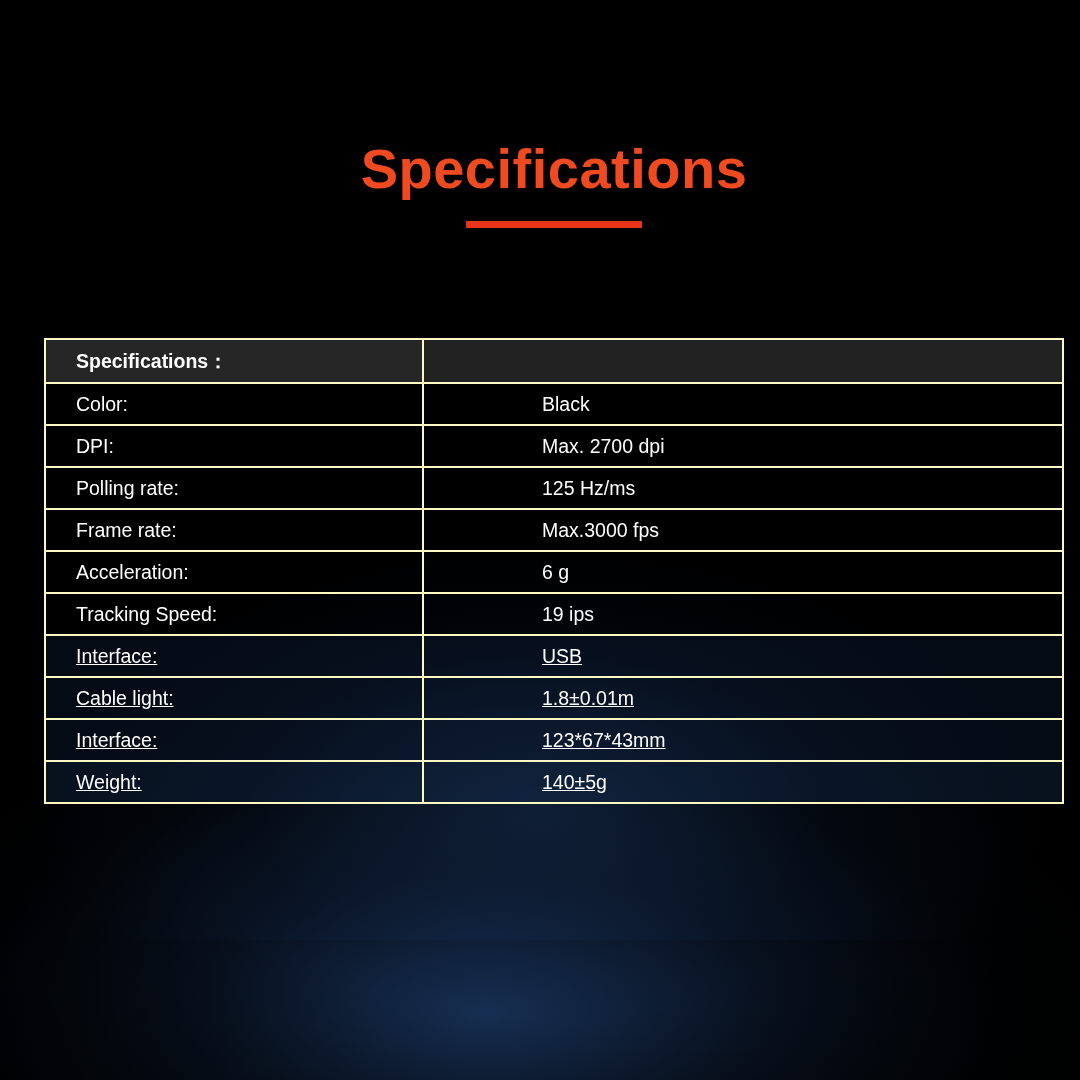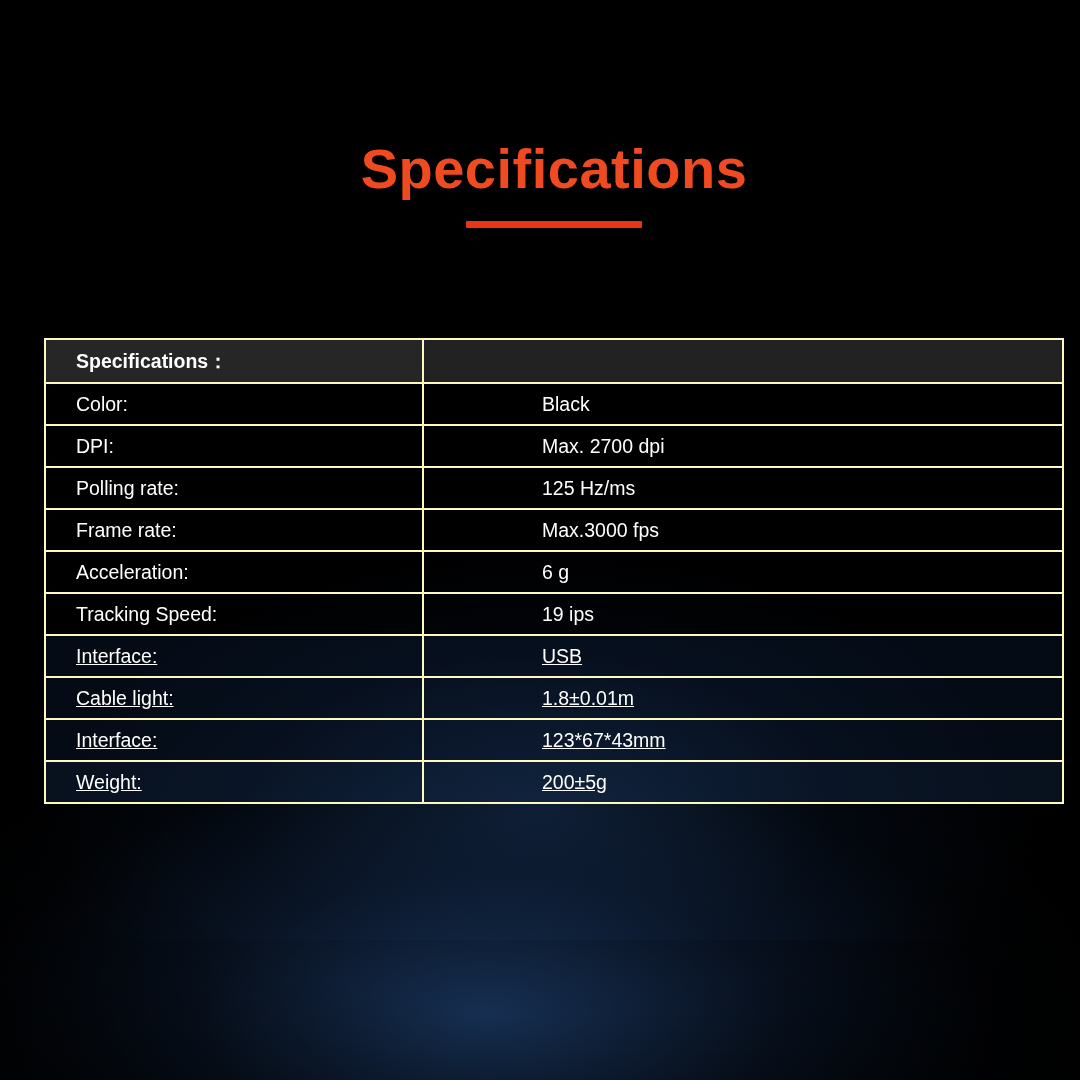--- a/index.html
+++ b/index.html
@@ -171,21 +171,21 @@
         <tr class="data-row">
           <td class="label-cell">Cable light:</td>
           <td class="value-cell">1.8±0.01m</td>
         </tr>
         <tr class="data-row">
           <td class="label-cell">Interface:</td>
           <td class="value-cell">123*67*43mm</td>
         </tr>
         <tr class="data-row">
           <td class="label-cell">Weight:</td>
-          <td class="value-cell">200±5g</td>
+          <td class="value-cell">140±5g</td>
         </tr>
       </tbody>
     </table>
   </div>
 
 </div>
 
 <div class="vignette"></div>
 
 </body></html>

